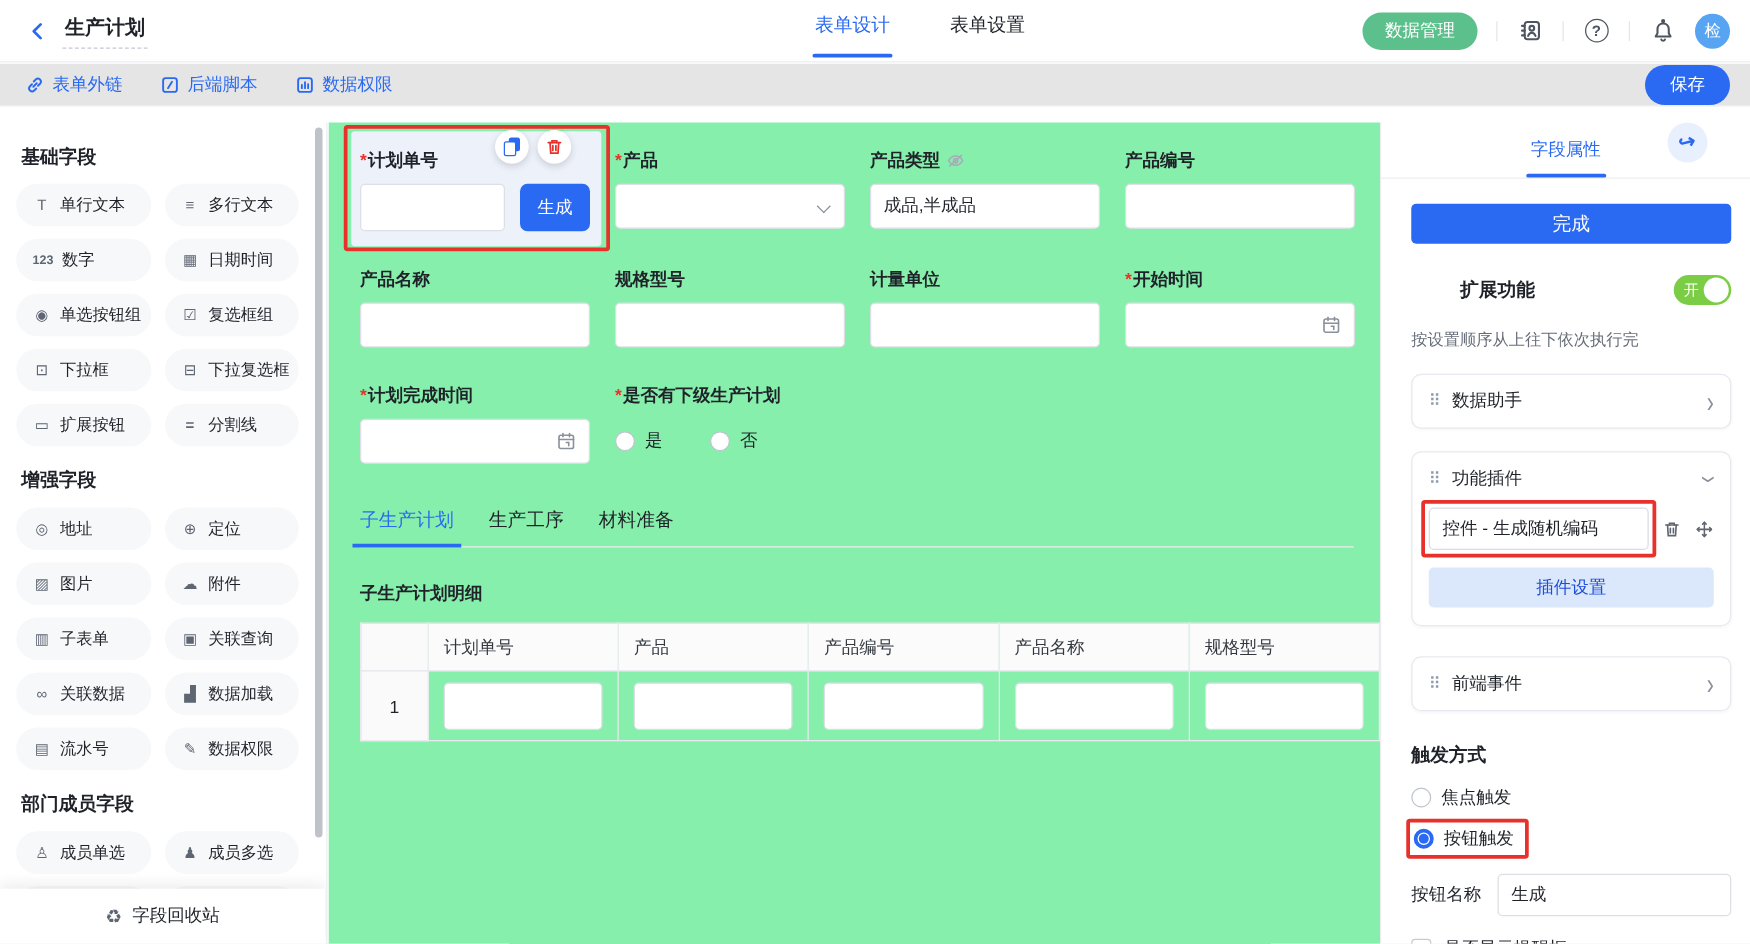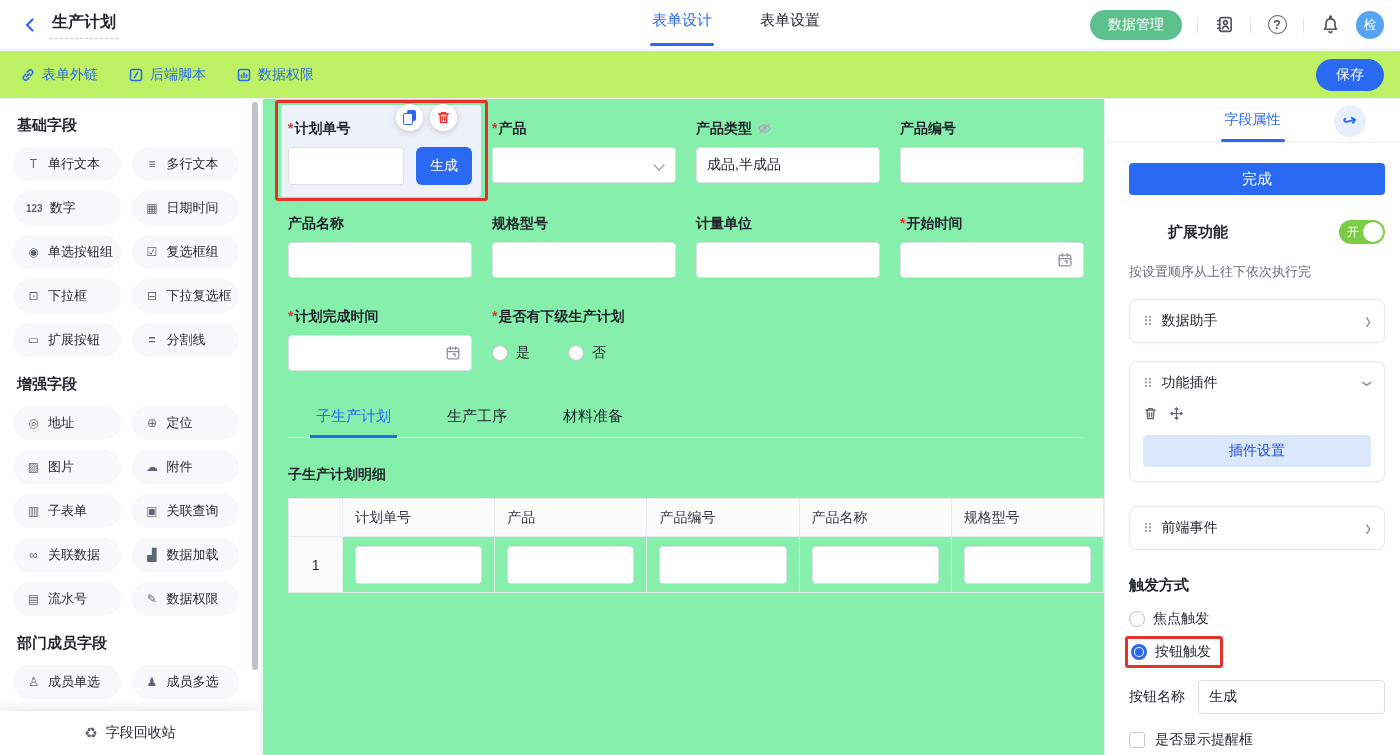--- a/index.html
+++ b/index.html
@@ -17,21 +17,21 @@
   .h-tab { height:50px; display:flex; align-items:center; font-size:15px; color:#1f2329; position:relative; cursor:pointer; }
   .h-tab.active { color:#2a6af2; }
   .h-tab.active::after { content:""; position:absolute; left:-2px; right:-2px; bottom:0; height:3px; background:#2a6af2; border-radius:2px; }
   .header-right { margin-left:auto; display:flex; align-items:center; gap:15px; }
   .pill-green { height:30px; padding:0 18px; border-radius:15px; background:#5cc08c; color:#fff; font-size:14px; display:flex; align-items:center; border:none; cursor:pointer; }
   .vdiv { width:1px; height:16px; background:#e3e5e8; }
   .hicon { width:22px; height:22px; display:flex; align-items:center; justify-content:center; color:#4e5561; cursor:pointer; }
   .help-circle { width:19px; height:19px; border:1.5px solid #4e5561; border-radius:50%; font-size:12px; font-weight:bold; display:flex; align-items:center; justify-content:center; color:#4e5561; }
   .avatar { width:28px; height:28px; border-radius:50%; background:#57a4f2; color:#fff; font-size:13px; display:flex; align-items:center; justify-content:center; cursor:pointer; }
   
-  .toolbar { position:absolute; top:51px; left:0; right:0; height:48px; border-bottom:1px solid #ebedf0; display:flex; align-items:center; padding:0 16px 0 20px; background:#bef264; z-index:4; }
+  .toolbar { position:absolute; top:51px; left:0; right:0; height:34px; border-bottom:1px solid #ebedf0; display:flex; align-items:center; padding:0 16px 0 20px; background:#e5e5e5; z-index:4; }
   .tb-link { display:flex; align-items:center; gap:6px; color:#2a6af2; font-size:14px; margin-right:30px; cursor:pointer; }
   .tb-link svg { display:block; }
   .tb-right { margin-left:auto; display:flex; align-items:center; gap:14px;flex-direction:column; }
   .btn-preview { height:32px; padding:0 19px; border-radius:16px; border:1px solid #2a6af2; background:#fff; color:#2a6af2; font-size:14px; cursor:pointer; }
   .btn-save { height:32px; padding:0 20px; border-radius:16px; border:none; background:#2a6af2; color:#fff; font-size:14px; cursor:pointer; }
   .btn-share { width:32px; height:32px; border-radius:50%; background:#e9f0fd; color:#2a6af2; border:none; font-size:16px; cursor:pointer; display:flex; align-items:center; justify-content:center; }
   .btn-share span { display:inline-block; transform:rotate(-14deg); font-weight:bold; }
   
   .sidebar { position:absolute; top:98px; left:0; bottom:0; width:262px; border-right:1px solid #ebedf0; background:#fff; overflow:hidden; }
   .sb-inner { padding:0 22px 0 13px; }
@@ -61,21 +61,21 @@
   .ic-copy::after { content:""; position:absolute; left:0; top:3px; width:8px; height:10px; background:#fff; border:1.6px solid #2a6af2; border-radius:2px; }
   .ctrl-row { display:flex; gap:12px; align-items:center; }
   .ctrl-row .f-input { flex:1; min-width:0; }
   .btn-gen { width:56px; height:38px; border:none; border-radius:6px; background:#2a6af2; color:#fff; font-size:14px; cursor:pointer; flex:0 0 auto; }
   .radio-row { display:flex; align-items:center; gap:38px; height:36px; }
   .radio { display:flex; align-items:center; gap:8px; font-size:14px; cursor:pointer; }
   .rdot { width:16px; height:16px; border-radius:50%; border:1px solid #bfc4cc; background:#fff; flex:0 0 auto; }
   .radio.checked .rdot { border:3px solid #2a6af2; position:relative; }
   .radio.checked .rdot::after { content:""; position:absolute; left:1px; top:1px; width:8px; height:8px; border-radius:50%; background:#2a6af2; }
   .subtabs { margin-top:36px; border-bottom:1px solid #ebedf0; display:flex; gap:28px; width:795px; }
-  .s-tab { font-size:15px; padding-bottom:11px; position:relative; cursor:pointer;margin-left:28px; }
+  .s-tab { font-size:15px; padding-bottom:11px; position:relative; cursor:pointer; }
   .s-tab.active { color:#2a6af2; }
   .s-tab.active::after { content:""; position:absolute; left:-6px; right:-6px; bottom:-1px; height:3px; background:#2a6af2; }
   .tbl-title { margin-top:28px; font-size:14px; font-weight:bold; }
   table.sub { margin-top:14px; border-collapse:collapse; table-layout:fixed; }
   table.sub th, table.sub td { border:1px solid #e9eaee; font-weight:normal; font-size:14px; text-align:left; padding:0 12px; }
   table.sub th { height:38px; color:#33383f; background:#fbfbfc; }
   table.sub th.idx, table.sub td.idx { background:#fafafa; text-align:center; padding:0; }
   table.sub td { height:56px; }
   .cell-input { height:38px; border:1px solid #dcdfe5; border-radius:4px; background:#fff; width:100%; }
   
@@ -492,20 +492,24 @@
     </div>
 
     
     <div class="card">
       <div class="card-head">
         <span class="drag-dots">⠿</span>
         <span class="card-label">功能插件</span>
         <span class="chev down">›</span>
       </div>
       <div class="plugin-row">
+        <div class="plugin-name-wrap">
+          <div class="red-box" style="left:-6px;top:-6px;right:-6px;bottom:-6px;"></div>
+          <div class="plugin-name">控件 - 生成随机编码</div>
+        </div>
         <span class="pg-icon">
           <svg width="15" height="15" viewBox="0 0 16 16" fill="none" stroke="currentColor" stroke-width="1.4" stroke-linecap="round">
               <path d="M2.8 4.3h10.4"></path>
               <path d="M6 4.3V2.8h4v1.5"></path>
               <path d="M4.3 4.3l.6 9h6.2l.6-9"></path>
               <path d="M6.7 7v4M9.3 7v4"></path>
             </svg>
         </span>
         <span class="pg-icon">
           <svg width="15" height="15" viewBox="0 0 16 16" fill="none" stroke="currentColor" stroke-width="1.3" stroke-linecap="round" stroke-linejoin="round">

